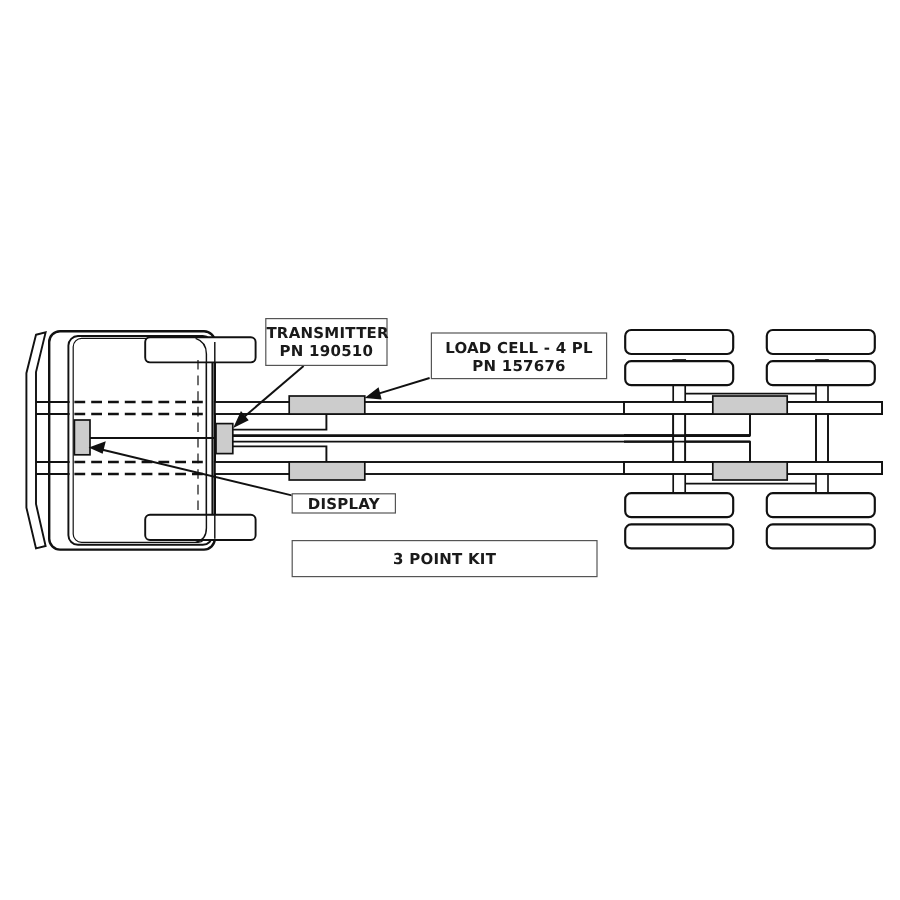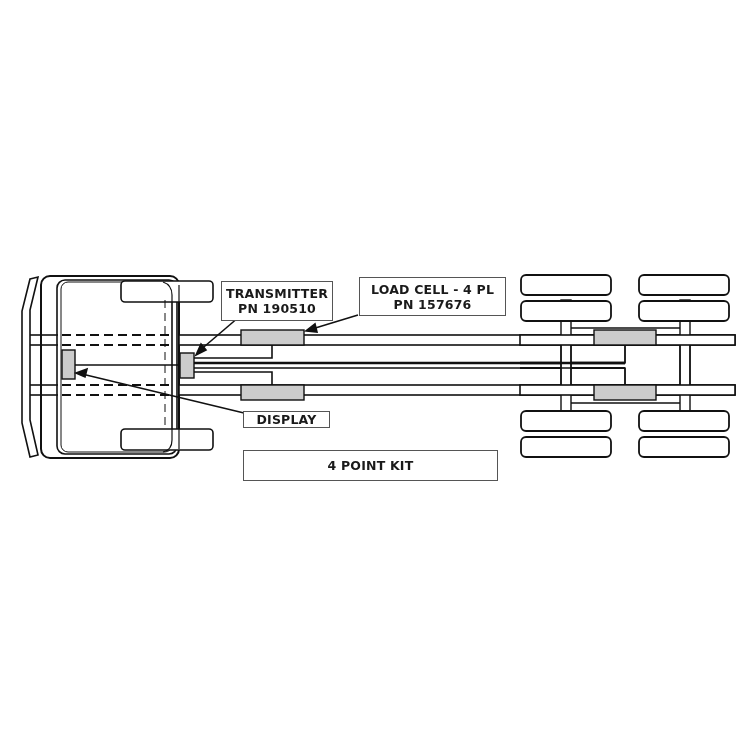--- a/index.html
+++ b/index.html
@@ -111,29 +111,29 @@
       <line x1="253" y1="305" x2="198" y2="352" fill="none"></line>
       <polygon points="196,355 201,344 206,350"></polygon>
       <line x1="358" y1="315" x2="312" y2="329" fill="none"></line>
       <polygon points="306,331 315,324 317,332"></polygon>
       <line x1="244" y1="413" x2="82" y2="374" fill="none"></line>
       <polygon points="76,373 87,369 85,377"></polygon>
     </g>
   </g>
 </svg>
 
-<div class="lbl" style="left:221px; top:265px; width:112px; height:40px;margin-top:16px;">
+<div class="lbl" style="left:221px; top:265px; width:102px; height:40px;">
   <span>TRANSMITTER</span>
   <span>PN 190510</span>
 </div>
 
 <div class="lbl" style="left:359px; top:277px; width:147px; height:39px;">
   <span>LOAD CELL - 4 PL</span>
   <span>PN 157676</span>
 </div>
 
 <div class="lbl" style="left:243px; top:411px; width:87px; height:17px;">
   <span>DISPLAY</span>
 </div>
 
 <div class="lbl" style="left:243px; top:450px; width:255px; height:31px;">
-  <span>4 POINT KIT</span>
+  <span>3 POINT KIT</span>
 </div>
 
 </body></html>

